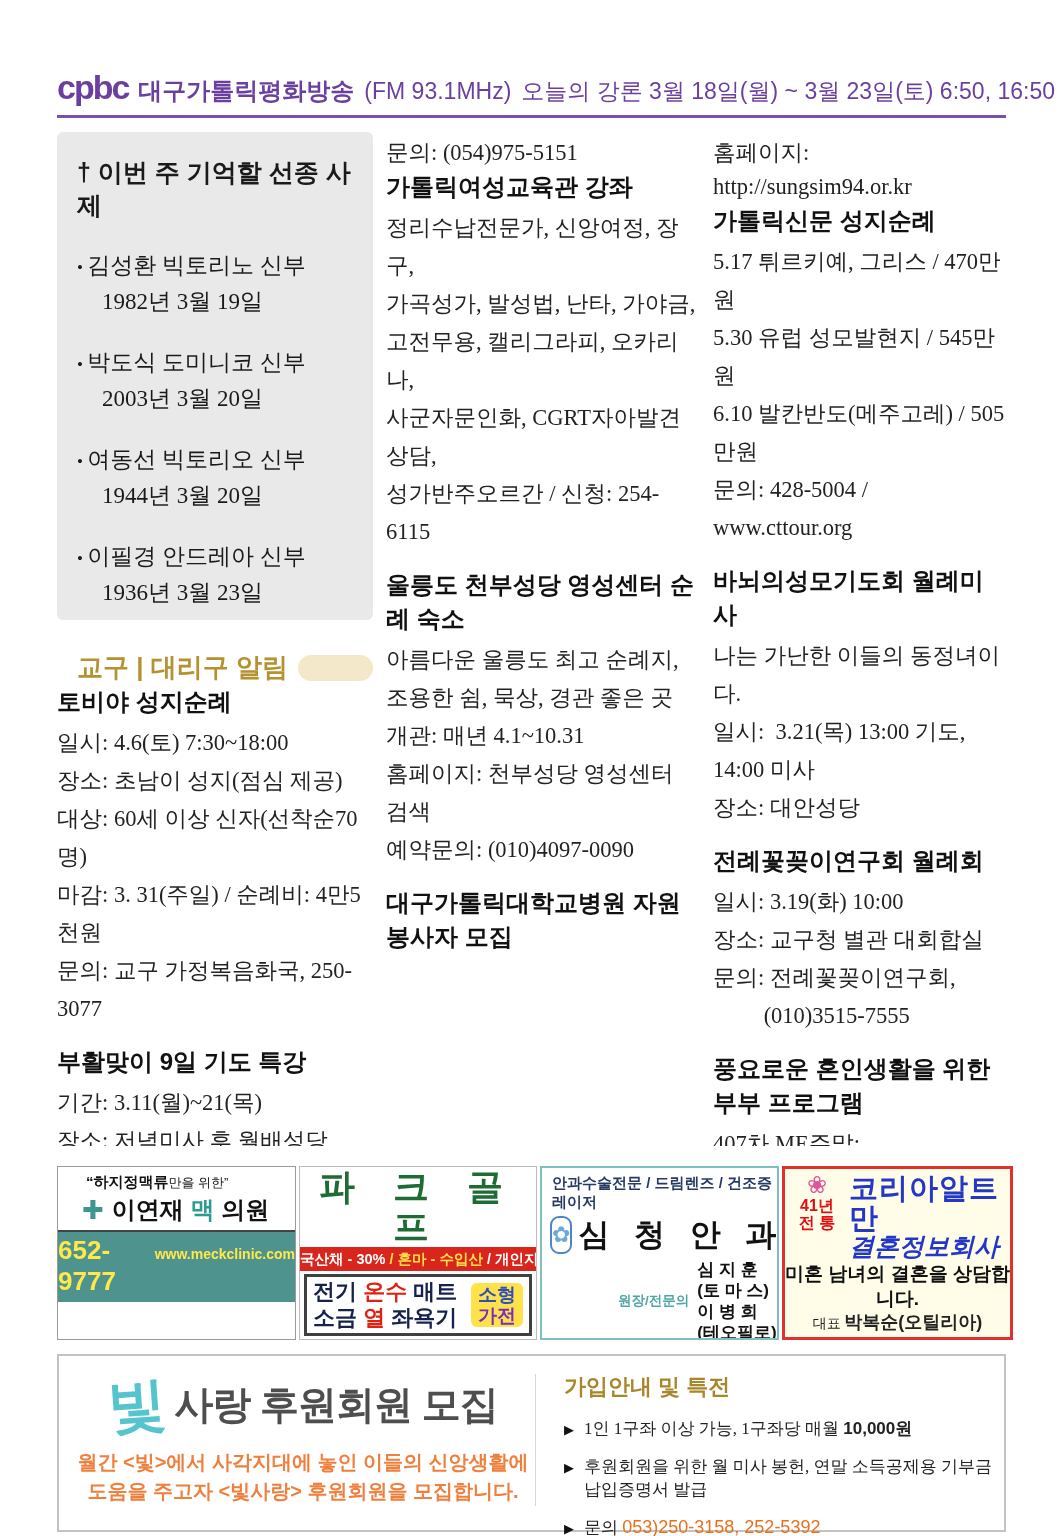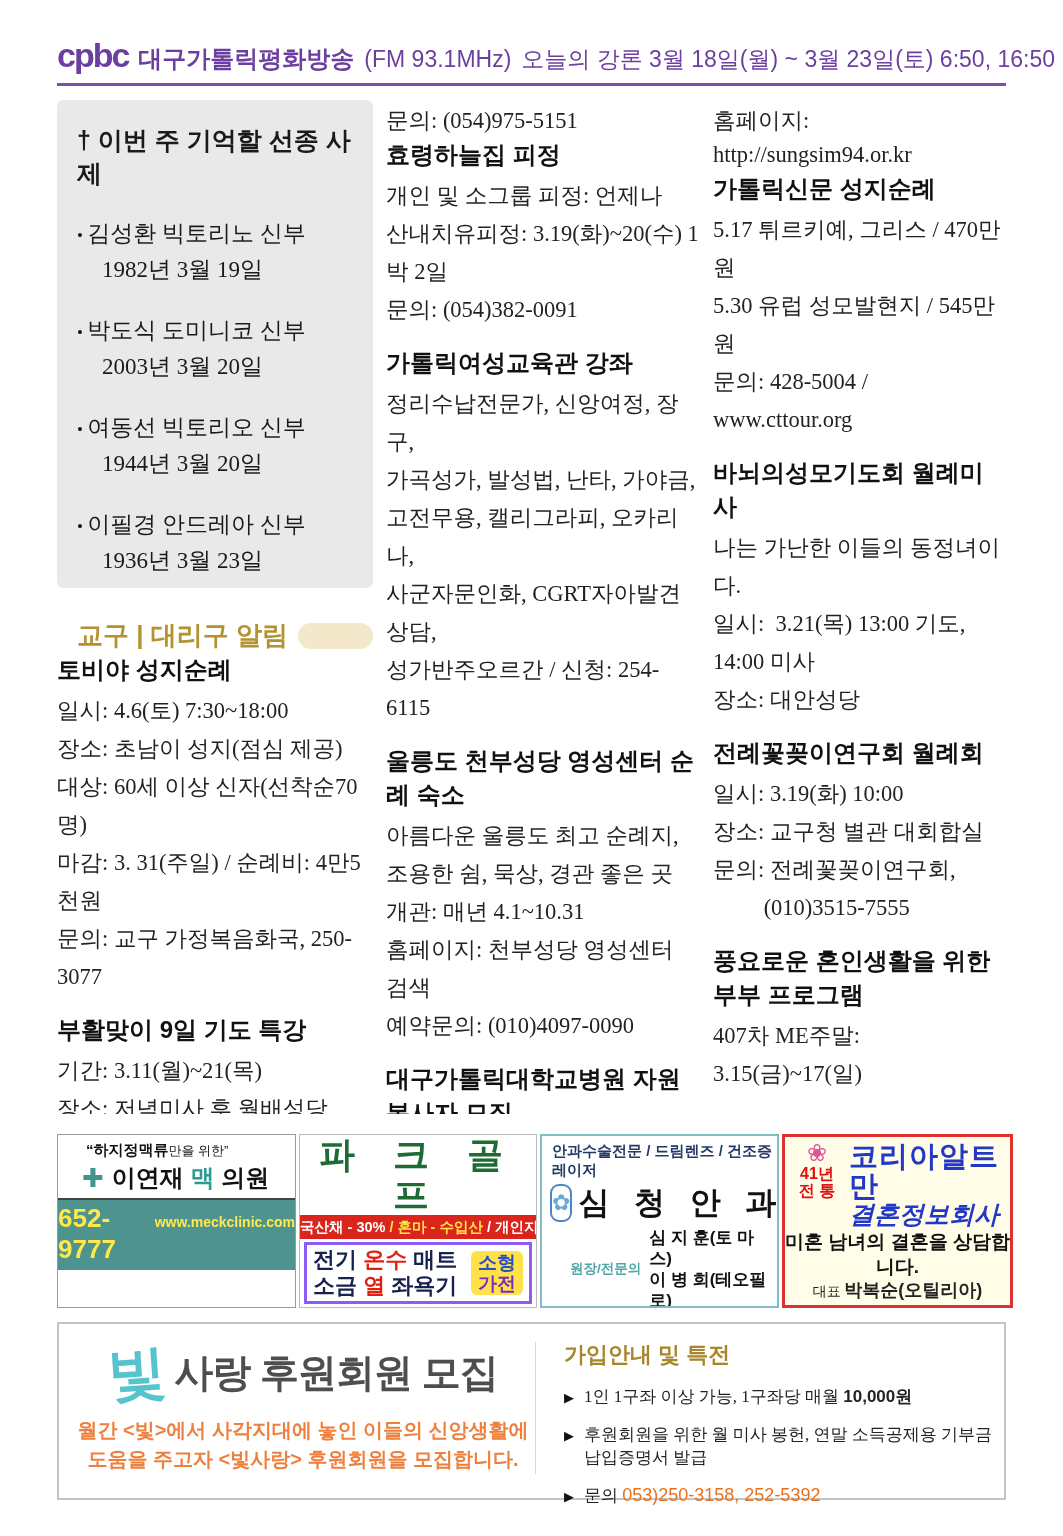--- a/index.html
+++ b/index.html
@@ -1,18 +1,18 @@
 <!DOCTYPE html>
 <html><head>
 <meta charset="utf-8">
 <style>
   * { margin:0; padding:0; box-sizing:border-box; }
   html,body { width:1063px; height:1536px; background:#ffffff; overflow:hidden; }
   body { font-family:"Liberation Serif", serif; color:#222; }
-  .page { width:1063px; height:1536px; padding:36px 57px 0 57px; }
+  .page { width:1063px; height:1536px; padding:68px 57px 0 57px; }
 
   
   .masthead { display:flex; align-items:baseline; gap:10px; color:#6b3fa0; white-space:nowrap; }
   .mh-logo { font-family:"Liberation Sans",sans-serif; font-weight:800; font-size:34px; letter-spacing:-2px; }
   .mh-station { font-family:"Liberation Sans",sans-serif; font-weight:700; font-size:24px; }
   .mh-freq { font-size:23px; font-family:"Liberation Sans",sans-serif; }
   .mh-info { font-size:23px; font-family:"Liberation Sans",sans-serif; }
   .mh-rule { height:3px; background:#7a4fa8; margin-top:8px; }
 
   
@@ -55,36 +55,36 @@
   .clinic-foot { background:#4e938e; padding:3px 0 5px 0; }
   .clinic-foot-row1 { display:flex; align-items:baseline; justify-content:center; gap:10px; }
   .clinic-phone { color:#ffe84a; font-weight:800; font-size:26px; }
   .clinic-site { color:#ffe84a; font-weight:700; font-size:14px; }
 
   
   .ad-park { border:1px solid #bbb; background:#fff; display:flex; flex-direction:column; }
   .park-title { color:#1e6b34; font-weight:800; font-size:36px; letter-spacing:14px; text-align:center; line-height:40px; }
   .park-red { background:#da251c; color:#fff; font-weight:700; font-size:14.5px; text-align:center; line-height:24px; white-space:nowrap; }
   .park-red .y { color:#ffe14a; }
-  .park-mat { border:3px solid #8b5cf6; margin:3px 4px; display:flex; align-items:center; justify-content:space-between; padding:2px 6px; }
+  .park-mat { border:3px solid #404040; margin:3px 4px; display:flex; align-items:center; justify-content:space-between; padding:2px 6px; }
   .park-mat-lines .l { font-weight:800; font-size:22px; line-height:26px; color:#16214d; }
   .park-mat-lines .r { color:#e02010; }
   .park-chip { background:#ffe14a; border-radius:6px; padding:1px 7px; text-align:center; }
   .park-chip .c1 { color:#2b4fc0; font-weight:800; font-size:19px; line-height:21px; }
   .park-chip .c2 { color:#7a2bc0; font-weight:800; font-size:19px; line-height:21px; }
   .park-navy { background:#363d91; color:#fff; font-weight:800; font-size:27px; text-align:center; line-height:34px; letter-spacing:2px; }
 
   
   .ad-eye { border:2px solid #7fbfbf; background:#fff; display:flex; flex-direction:column; }
   .eye-top { color:#243a66; font-weight:700; font-size:15px; padding:6px 0 0 10px; }
   .eye-name-row { display:flex; align-items:center; gap:6px; padding:2px 0 0 8px; }
   .eye-logo { width:40px; height:38px; border:2px solid #4d86c6; border-radius:9px; color:#6aa9d8; font-size:22px; line-height:34px; text-align:center; }
   .eye-name { font-weight:800; font-size:31px; color:#111; letter-spacing:8px; white-space:nowrap; }
   .eye-docs { display:flex; gap:8px; padding:3px 0 5px 28px; align-items:center; flex:1; }
-  .eye-role { color:#4fa6a8; font-size:13.5px; font-weight:700; white-space:nowrap; }
+  .eye-role { color:#4fa6a8; font-size:13.5px; font-weight:700; white-space:nowrap;margin-left:48px; }
   .eye-doc { font-weight:800; font-size:17px; line-height:21px; color:#111; }
 
   
   .ad-altman { border:3px solid #e03030; background:#fffde8; display:flex; flex-direction:column; }
   .alt-head { display:flex; gap:6px; padding:4px 4px 0 6px; }
   .alt-left { width:52px; text-align:center; }
   .alt-flower { color:#e0559a; font-size:24px; line-height:24px; }
   .alt-years { color:#e01010; font-weight:800; font-size:16px; line-height:17px; }
   .alt-titles { flex:1; }
   .alt-title1 { color:#2438c8; font-weight:800; font-size:29px; line-height:30px; letter-spacing:1px; }
@@ -168,26 +168,20 @@
             <div class="a-line">장소: 저녁미사 후 월배성당</div>
           </div>
         </div>
 
     </div>
 
     <div class="col">
       <div class="lead-line">문의: (054)975-5151</div>
       <div>
           <div class="article">
-            <div class="a-title">효령하늘집 피정</div>
-            <div class="a-line">개인 및 소그룹 피정: 언제나</div>
-            <div class="a-line">산내치유피정: 3.19(화)~20(수) 1박 2일</div>
-            <div class="a-line">문의: (054)382-0091</div>
-          </div>
-          <div class="article">
             <div class="a-title">가톨릭여성교육관 강좌</div>
             <div class="a-line">정리수납전문가, 신앙여정, 장구,</div>
             <div class="a-line">가곡성가, 발성법, 난타, 가야금,</div>
             <div class="a-line">고전무용, 캘리그라피, 오카리나,</div>
             <div class="a-line">사군자문인화, CGRT자아발견상담,</div>
             <div class="a-line">성가반주오르간 / 신청: 254-6115</div>
           </div>
           <div class="article">
             <div class="a-title">울릉도 천부성당 영성센터 순례 숙소</div>
             <div class="a-line">아름다운 울릉도 최고 순례지,</div>
@@ -202,20 +196,21 @@
         </div>
     </div>
 
     <div class="col">
       <div class="lead-line">홈페이지: http://sungsim94.or.kr</div>
       <div>
           <div class="article">
             <div class="a-title">가톨릭신문 성지순례</div>
             <div class="a-line">5.17 튀르키예, 그리스 / 470만원</div>
             <div class="a-line">5.30 유럽 성모발현지 / 545만원</div>
+            <div class="a-line">6.10 발칸반도(메주고레) / 505만원</div>
             <div class="a-line">문의: 428-5004 / www.cttour.org</div>
           </div>
           <div class="article">
             <div class="a-title">바뇌의성모기도회 월례미사</div>
             <div class="a-line">나는 가난한 이들의 동정녀이다.</div>
             <div class="a-line">일시:  3.21(목) 13:00 기도, 14:00 미사</div>
             <div class="a-line">장소: 대안성당</div>
           </div>
           <div class="article">
             <div class="a-title">전례꽃꽂이연구회 월례회</div>

